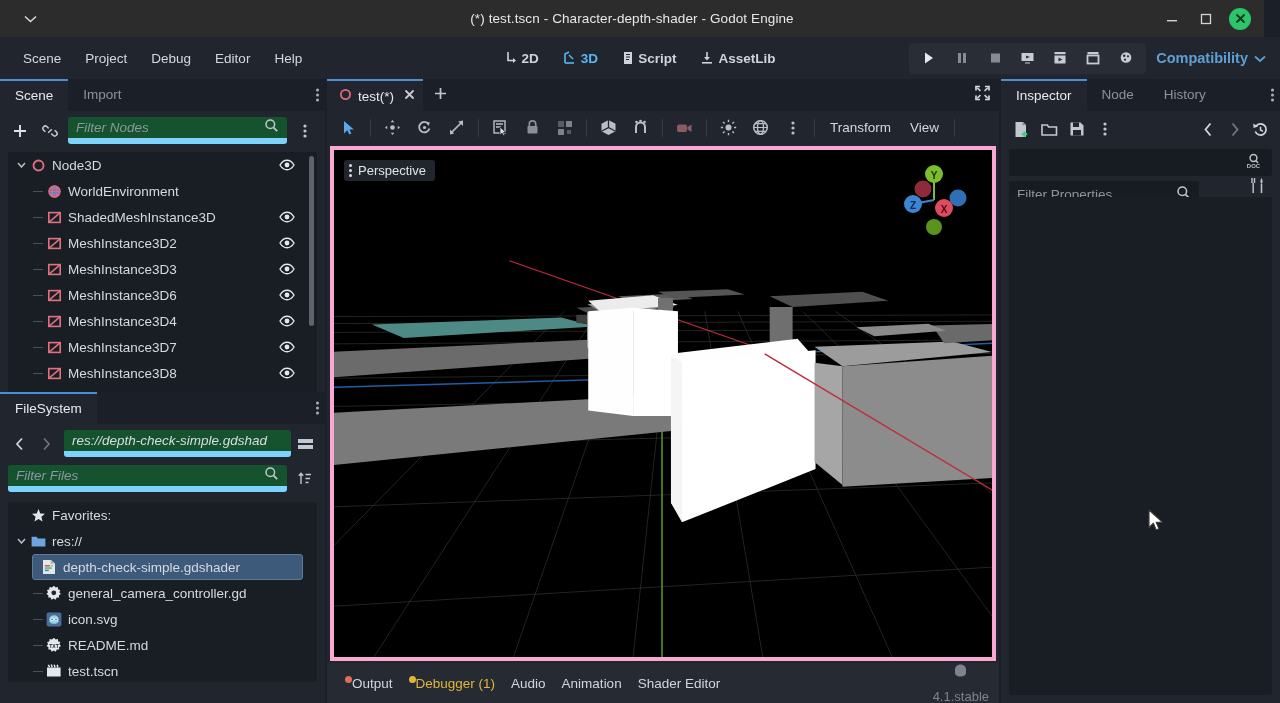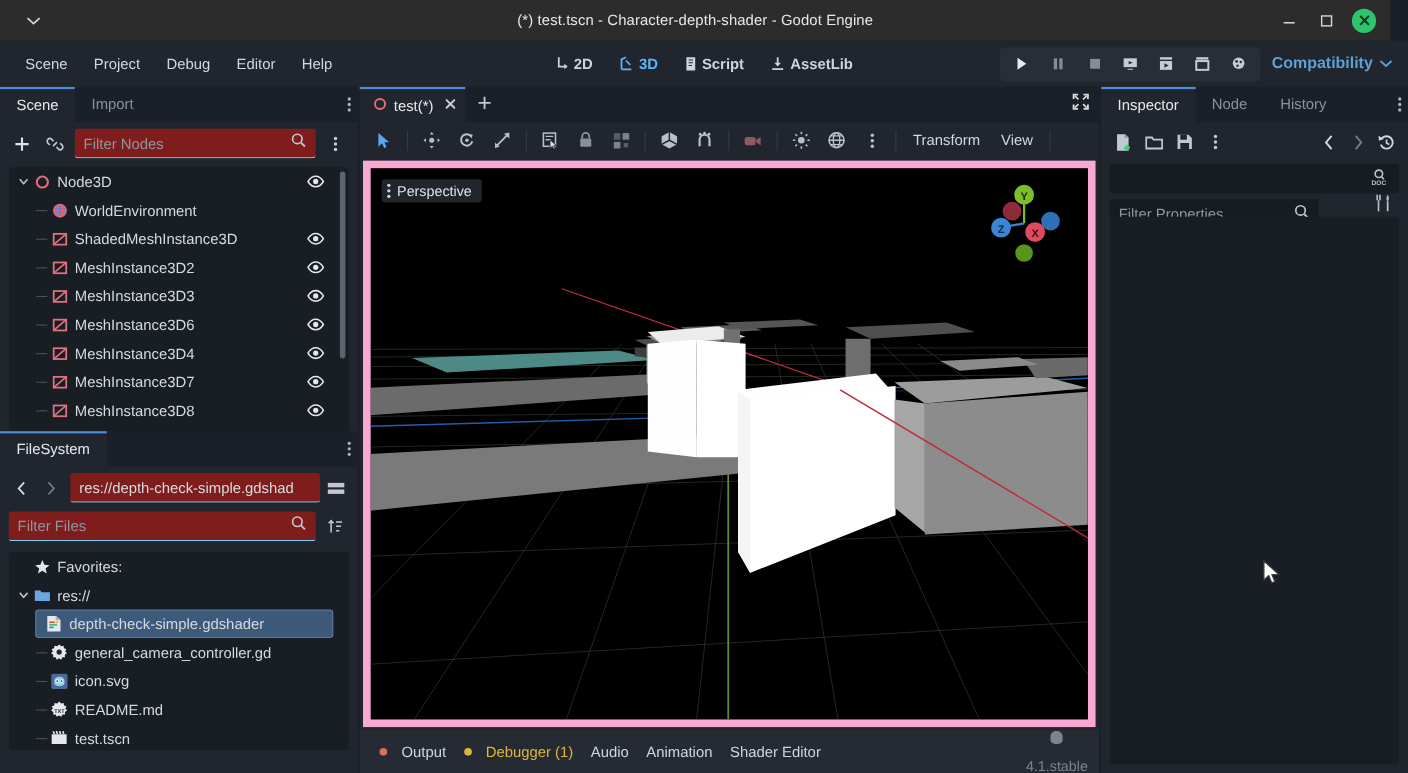--- a/index.html
+++ b/index.html
@@ -106,23 +106,24 @@
   .dot3 { width: 3px; height: 3px; border-radius: 50%; background: #aab1bb; display: block; }
 
   .toolrow { display: flex; align-items: center; padding: 6px 8px; gap: 6px; }
   .icon-btn {
     width: 24px; height: 24px; display: flex; align-items: center; justify-content: center;
     color: #c3c8d0; border-radius: 3px; flex: none;
   }
   .icon-btn svg { display: block; }
 
   .search-field {
-    flex: 1; height: 27px; background: #7f1d1d; border-radius: 3px;
+    flex: 1; height: 27px; background: #14532d; border-radius: 3px;
     display: flex; align-items: center; padding: 0 8px; gap: 6px;
-    border-bottom: 1px solid #7dd3fc;
+    border-bottom: 6px solid #7dd3fc;
+    font-style: italic;
   }
   .search-field .ph { flex: 1; color: #8e96a1; font-size: 13.5px; }
   .search-field .ph.value { color: #d8dce2; }
 
   .tree-box {
     margin: 2px 8px 0 8px; background: #191e25; border-radius: 3px;
     position: relative; overflow: hidden;
   }
   #scene-tree-box { height: 245px; }
   .tree-row {
@@ -181,39 +182,39 @@
     width: 31px; height: 27px; display: flex; align-items: center; justify-content: center;
     color: #b9bfc8; border-radius: 3px;
   }
   .vt.active { color: #5aa9f0; }
   .vt svg { display: block; }
   .vsep { width: 1px; height: 18px; background: #353b45; margin: 0 5px; }
   .vt-text { padding: 4px 9px; font-size: 13.5px; color: #d3d7de; border-radius: 3px; }
 
   .viewport {
     position: absolute; left: 3px; right: 3px; top: 67px; bottom: 42px;
-    background: #000; border: 7px solid #f9a8d4; overflow: hidden;
+    background: #000; border: 4px solid #f9a8d4; overflow: hidden;
   }
   .persp-label {
     position: absolute; left: 10px; top: 10px; z-index: 5;
     background: rgba(40,45,54,.82); border-radius: 3px;
     display: flex; align-items: center; gap: 6px; padding: 3px 9px 3px 5px;
     color: #dfe3e9; font-size: 13px;
   }
   .persp-dots { display: flex; flex-direction: column; gap: 2px; }
   .persp-dots span { width: 3px; height: 3px; background: #d7dbe1; border-radius: 50%; }
 
   .gizmo { position: absolute; right: 20px; top: 10px; width: 76px; height: 76px; z-index: 5; }
 
   .bottom-bar {
     position: absolute; left: 0; right: 0; bottom: 0; height: 40px;
     background: #262b33; display: flex; align-items: center; padding: 0 10px;
   }
   .bb-item {
-    display: flex; align-items: center; gap: 13px; padding: 4px 8px;
+    display: flex; align-items: flex-start; gap: 0; padding: 4px 8px;
     font-size: 13.5px; color: #d1d5dc; border-radius: 3px;
   }
   .bb-item.debugger { color: #e0b53a; }
   .bdot { width: 7px; height: 7px; border-radius: 50%; display: block; }
   .bb-right {
     margin-left: auto; display: flex; align-items: center; gap: 8px;
     color: #7d848e; font-size: 13px; flex-direction: column;
   }
 
   

